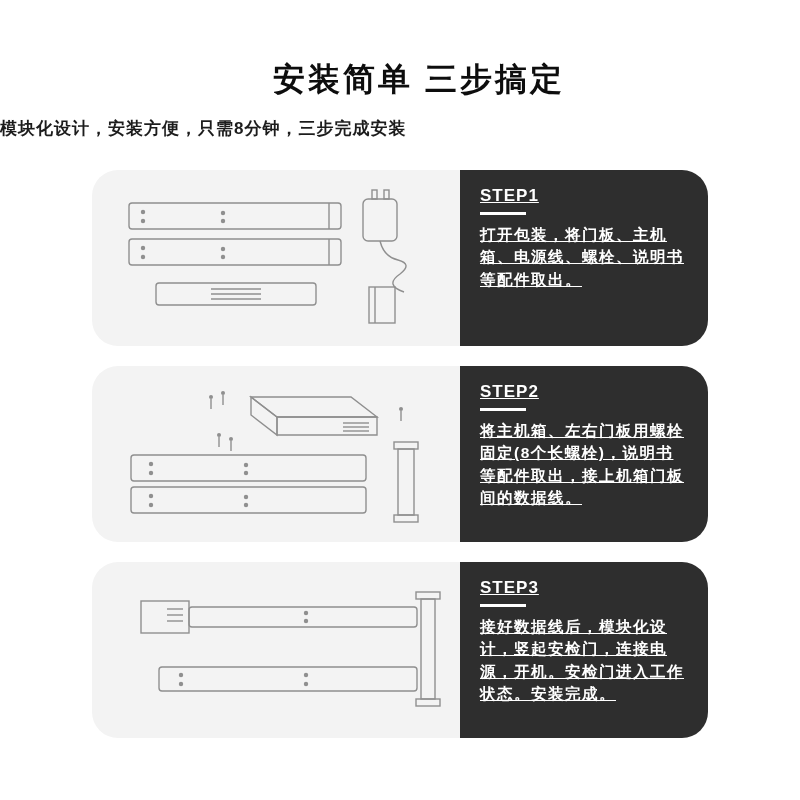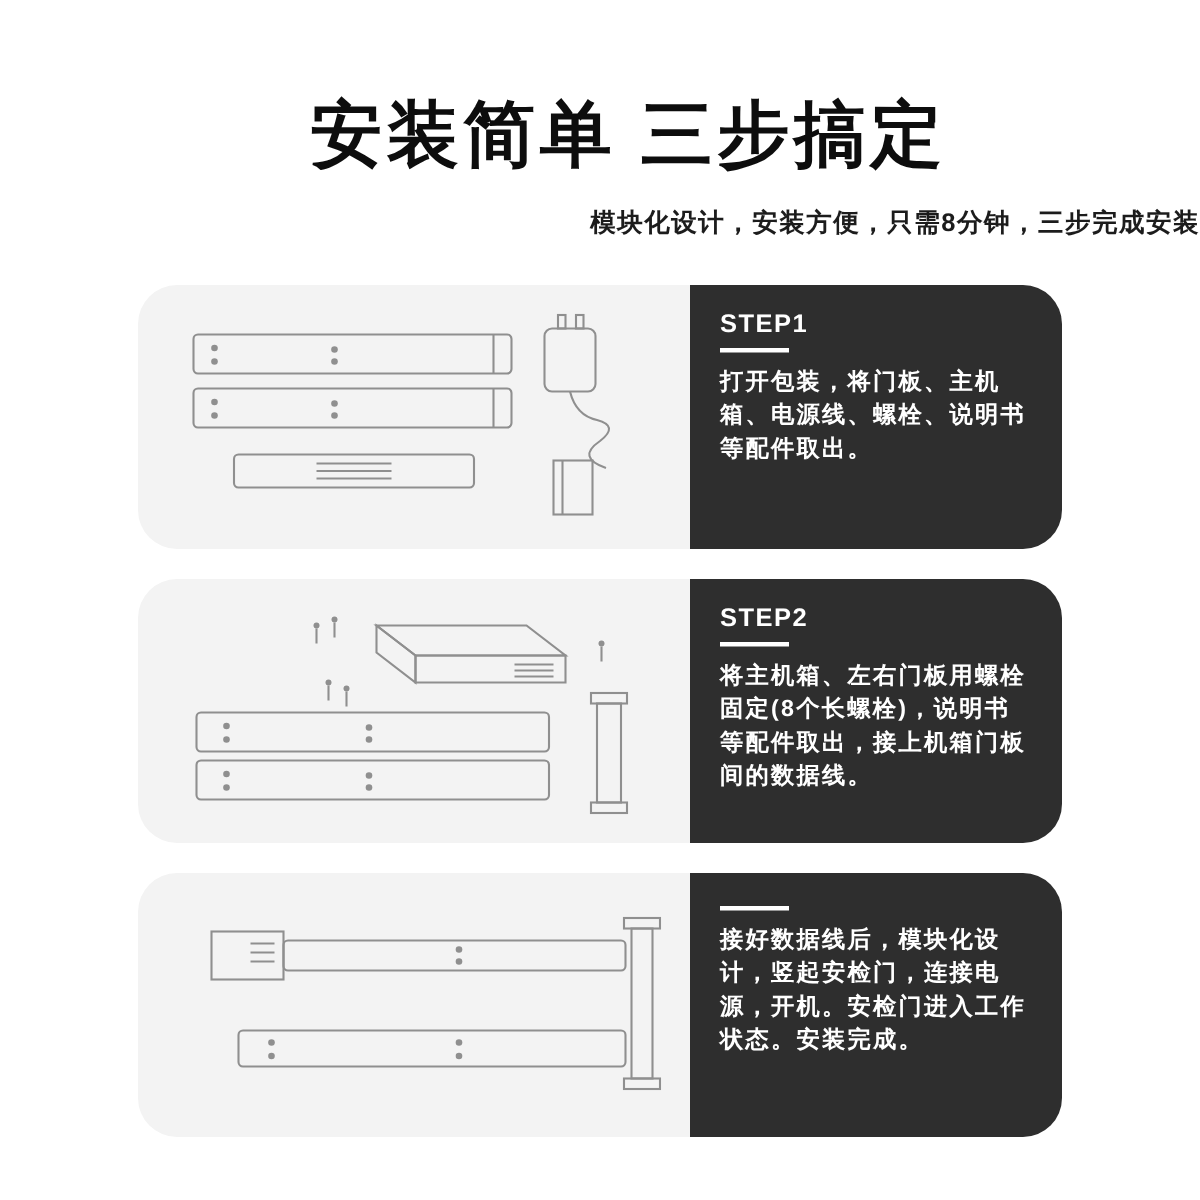--- a/index.html
+++ b/index.html
@@ -3,42 +3,42 @@
 <meta charset="utf-8">
 <style>
   html,body{margin:0;padding:0;}
   body{
     width:800px;height:800px;background:#ffffff;
     font-family:"Liberation Sans","DejaVu Sans",sans-serif;
     color:#111;
   }
   .page{width:800px;height:800px;position:relative;overflow:hidden;background:#fff;}
   .title{
-    text-align:center;font-size:48px;font-weight:700;color:#0d0d0d;
+    text-align:center;font-size:32px;font-weight:700;color:#0d0d0d;
     padding-top:58px;letter-spacing:3px;padding-left:38px;
   }
   .subtitle{
-    text-align:right;font-size:17px;font-weight:700;color:#1c1c1c;
+    text-align:left;font-size:17px;font-weight:700;color:#1c1c1c;
     margin-top:15px;letter-spacing:1px;
   }
   .cards{width:616px;margin:30px auto 0;}
   .card{display:flex;height:176px;margin-bottom:20px;}
   .card-left{
     width:368px;height:176px;background:#f3f3f3;
     border-radius:26px 0 0 26px;
     display:flex;align-items:center;justify-content:center;
   }
   .card-right{
     width:248px;height:176px;background:#2e2e2e;
     border-radius:0 26px 26px 0;color:#fff;
     padding:16px 20px;box-sizing:border-box;overflow:hidden;
   }
-  .step-label{font-size:17px;font-weight:700;letter-spacing:1px;color:#fff;}
+  .step-label{font-size:17px;font-weight:700;letter-spacing:1px;color:#fff;text-decoration:underline;}
   .step-underline{width:46px;height:3px;background:#fff;margin:6px 0 9px;}
-  .step-text{font-size:15.5px;line-height:1.45;font-weight:600;letter-spacing:1.5px;color:#fff;}
+  .step-text{font-size:15.5px;line-height:1.45;font-weight:600;letter-spacing:1.5px;color:#fff;text-decoration:underline;}
   svg{display:block;}
   .sketch{stroke:#8f8f8f;stroke-width:1.4;fill:none;}
   .sketch-fill{fill:#8f8f8f;stroke:none;}
 </style>
 </head>
 <body>
 
 <div class="page">
 
   <div class="title">安装简单 三步搞定</div>
@@ -181,19 +181,20 @@
           </g>
 
           <g>
             <rect class="sketch" x="310" y="24" width="14" height="100"></rect>
             <rect class="sketch" x="305" y="17" width="24" height="7"></rect>
             <rect class="sketch" x="305" y="124" width="24" height="7"></rect>
           </g>
         </svg>
       </div>
       <div class="card-right">
+        <div class="step-label">STEP3</div>
         <div class="step-underline"></div>
         <div class="step-text">接好数据线后，模块化设计，竖起安检门，连接电源，开机。安检门进入工作状态。安装完成。</div>
       </div>
     </div>
 
   </div>
 </div>
 
 </body></html>

